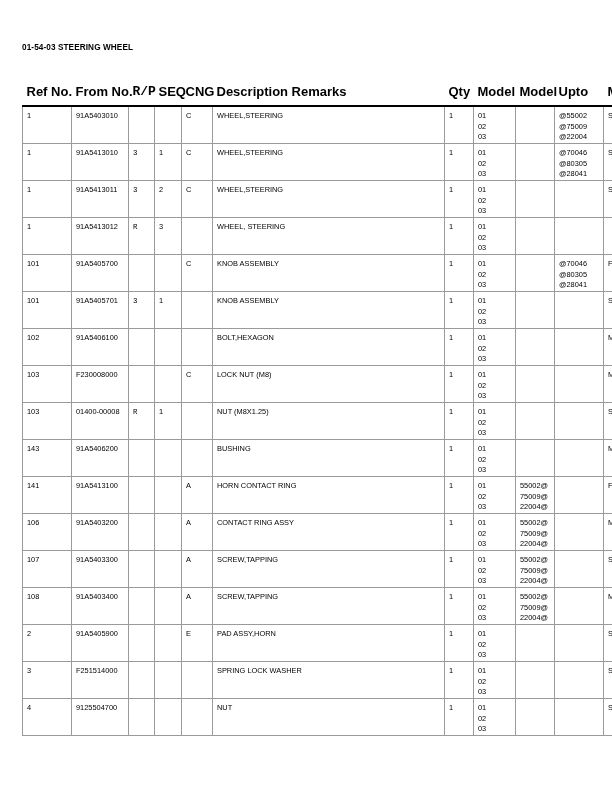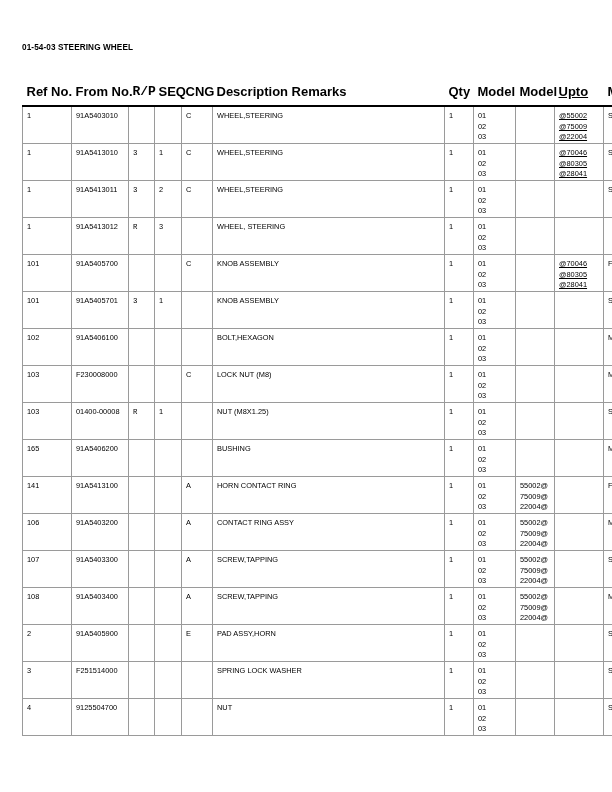--- a/index.html
+++ b/index.html
@@ -73,21 +73,21 @@
   .ml { white-space: pre-line; }
   .c-ref   { width: 45px; }
   .c-part  { width: 53px; }
   .c-rp    { width: 22px; font-family: Liberation Mono, monospace; }
   .c-seq   { width: 23px; }
   .c-cng   { width: 27px; margin-top: 45px; }
   .c-desc  { width: 228px; }
   .c-qty   { width: 25px; }
   .c-model { width: 38px; }
   .c-from  { width: 35px; }
-  .c-upto  { width: 45px; text-decoration: underline; }
+  .c-upto  { width: 45px; }
   .c-mr    { width: 26px; }
   .th-part { padding-left: 6px; }
   .th-desc { padding-left: 6px; }
 </style>
 </head>
 <body>
 
 <div class="page">
 
   <div class="doc-title">01-54-03 STEERING WHEEL</div>
@@ -245,21 +245,21 @@
           <td class="c-desc ml">NUT (M8X1.25)</td>
           <td class="c-qty ml">1</td>
           <td class="c-model ml">01
 02
 03</td>
           <td class="c-from ml"></td>
           <td class="c-upto ml"></td>
           <td class="c-mr ml">S</td>
         </tr>
         <tr>
-          <td class="c-ref ml">165</td>
+          <td class="c-ref ml">143</td>
           <td class="c-part ml">91A5406200</td>
           <td class="c-rp ml"></td>
           <td class="c-seq ml"></td>
           <td class="c-cng ml"></td>
           <td class="c-desc ml">BUSHING</td>
           <td class="c-qty ml">1</td>
           <td class="c-model ml">01
 02
 03</td>
           <td class="c-from ml"></td>

